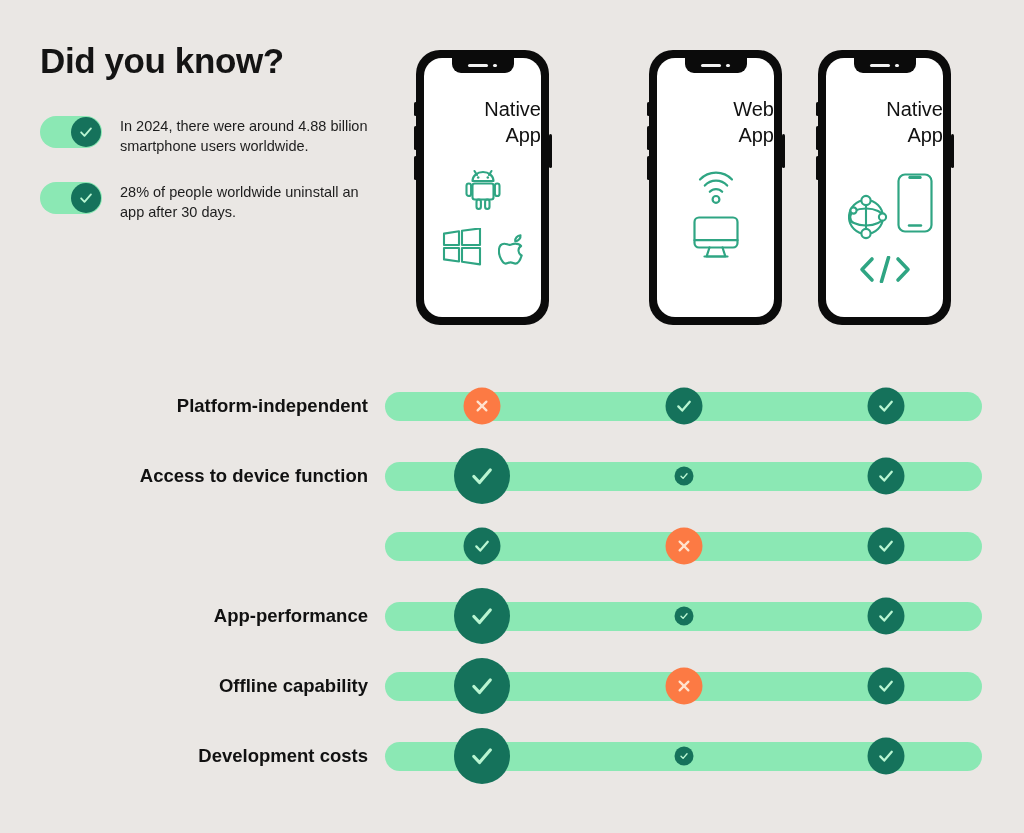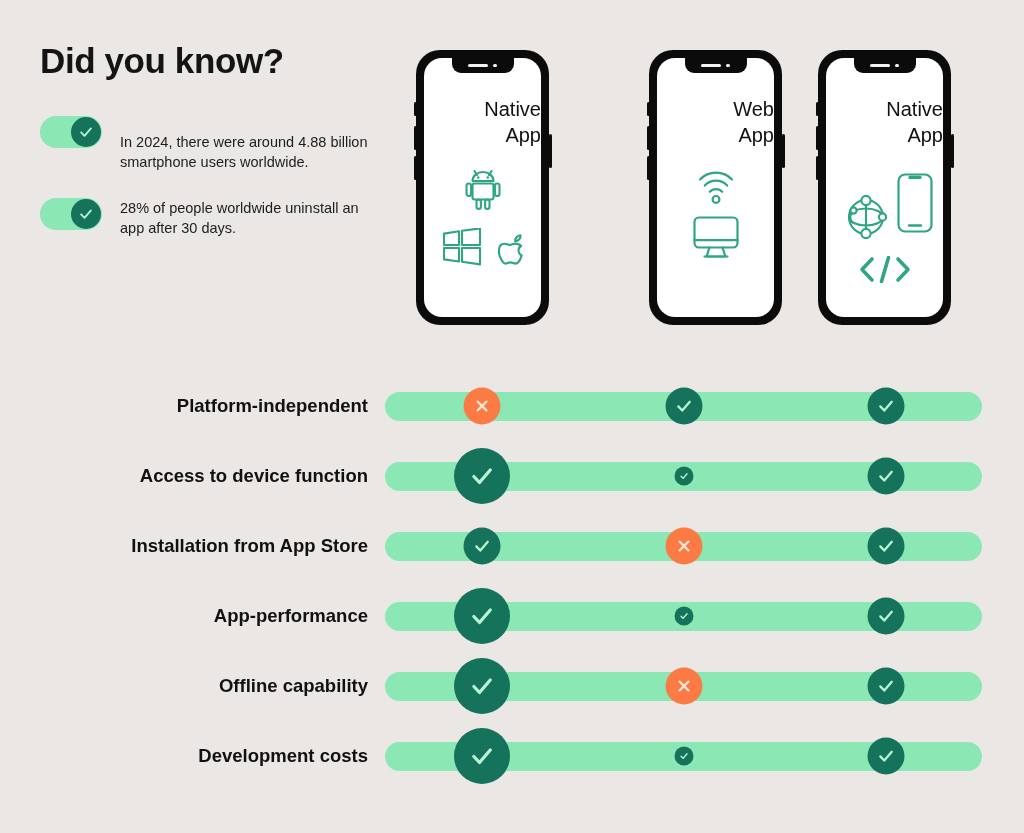--- a/index.html
+++ b/index.html
@@ -29,21 +29,21 @@
   .toggle .knob{
     position:absolute;right:1px;top:1px;width:30px;height:30px;
     border-radius:50%;background:#15725B;
     display:flex;align-items:center;justify-content:center;
   }
   .toggle .knob svg{width:18px;height:18px;}
   .fact-text{
     margin-left:18px;font-size:14.5px;line-height:1.35;
     color:#1D1D1D;padding-top:3px;
   }
-  #fact-0 .fact-text{margin-top:16px;}
+  #fact-0 .fact-text{margin-top:0px;}
   #fact-1{}
   #fact-2{margin-top:14px;}
 
   
   .phone{
     position:absolute;top:50px;width:133px;height:275px;
     background:#0B0B0B;border-radius:24px;
   }
   .phone .screen{
     position:absolute;left:8px;top:8px;right:8px;bottom:8px;
@@ -293,21 +293,20 @@
             <path d="M5.5 12.4 L10 17.2 L18.6 7.2" fill="none" stroke="#B9F5D2" stroke-width="3" stroke-linecap="round" stroke-linejoin="round"></path>
           </svg>
         </div>
         <div class="mark yes" style="width: 37px; height: 37px; left: 886px;">
           <svg width="21" height="21" viewBox="0 0 24 24">
             <path d="M5.5 12.4 L10 17.2 L18.6 7.2" fill="none" stroke="#B9F5D2" stroke-width="2.6" stroke-linecap="round" stroke-linejoin="round"></path>
           </svg>
         </div>
       </div>
       <div class="row">
-        <div class="row-label">Installation from App Store</div>
         <div class="bar"></div>
         <div class="mark yes" style="width: 37px; height: 37px; left: 482px;">
           <svg width="21" height="21" viewBox="0 0 24 24">
             <path d="M5.5 12.4 L10 17.2 L18.6 7.2" fill="none" stroke="#B9F5D2" stroke-width="2.6" stroke-linecap="round" stroke-linejoin="round"></path>
           </svg>
         </div>
         <div class="mark no" style="width: 37px; height: 37px; left: 684px;">
           <svg width="21" height="21" viewBox="0 0 24 24">
             <path d="M7 7 L17 17" fill="none" stroke="#FFE2CE" stroke-width="2.6" stroke-linecap="round"></path>
             <path d="M17 7 L7 17" fill="none" stroke="#FFE2CE" stroke-width="2.6" stroke-linecap="round"></path>

